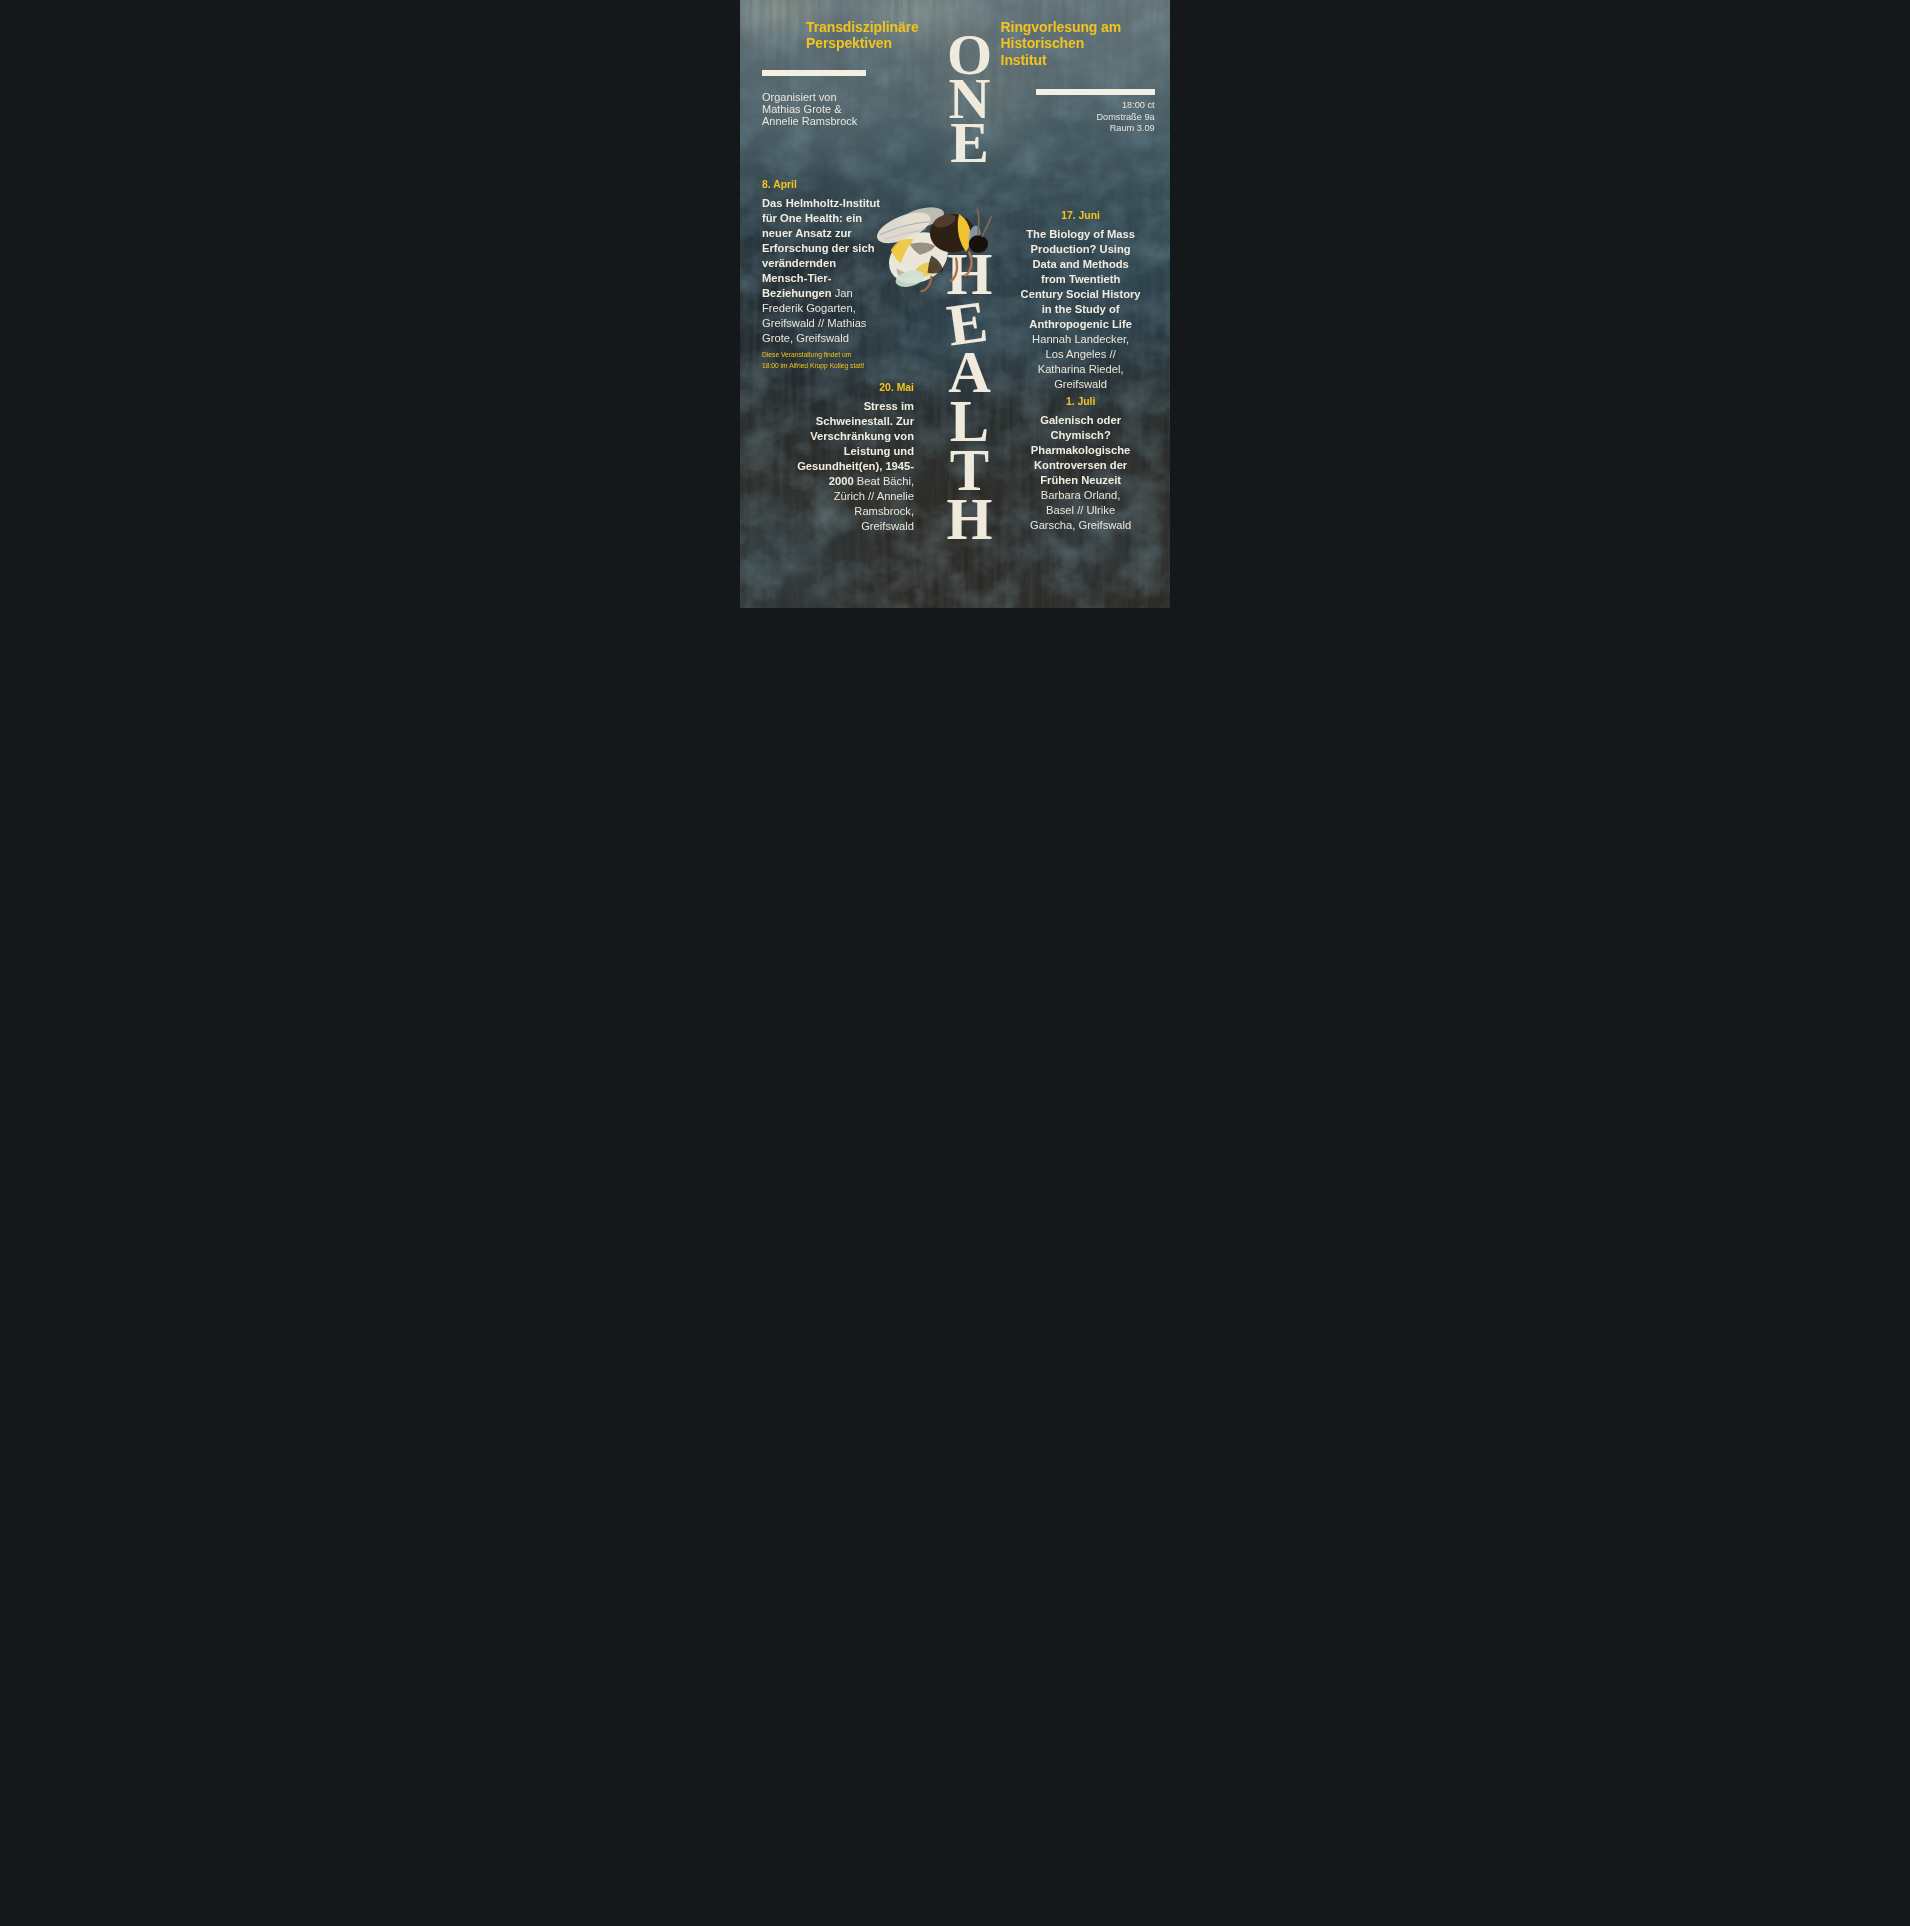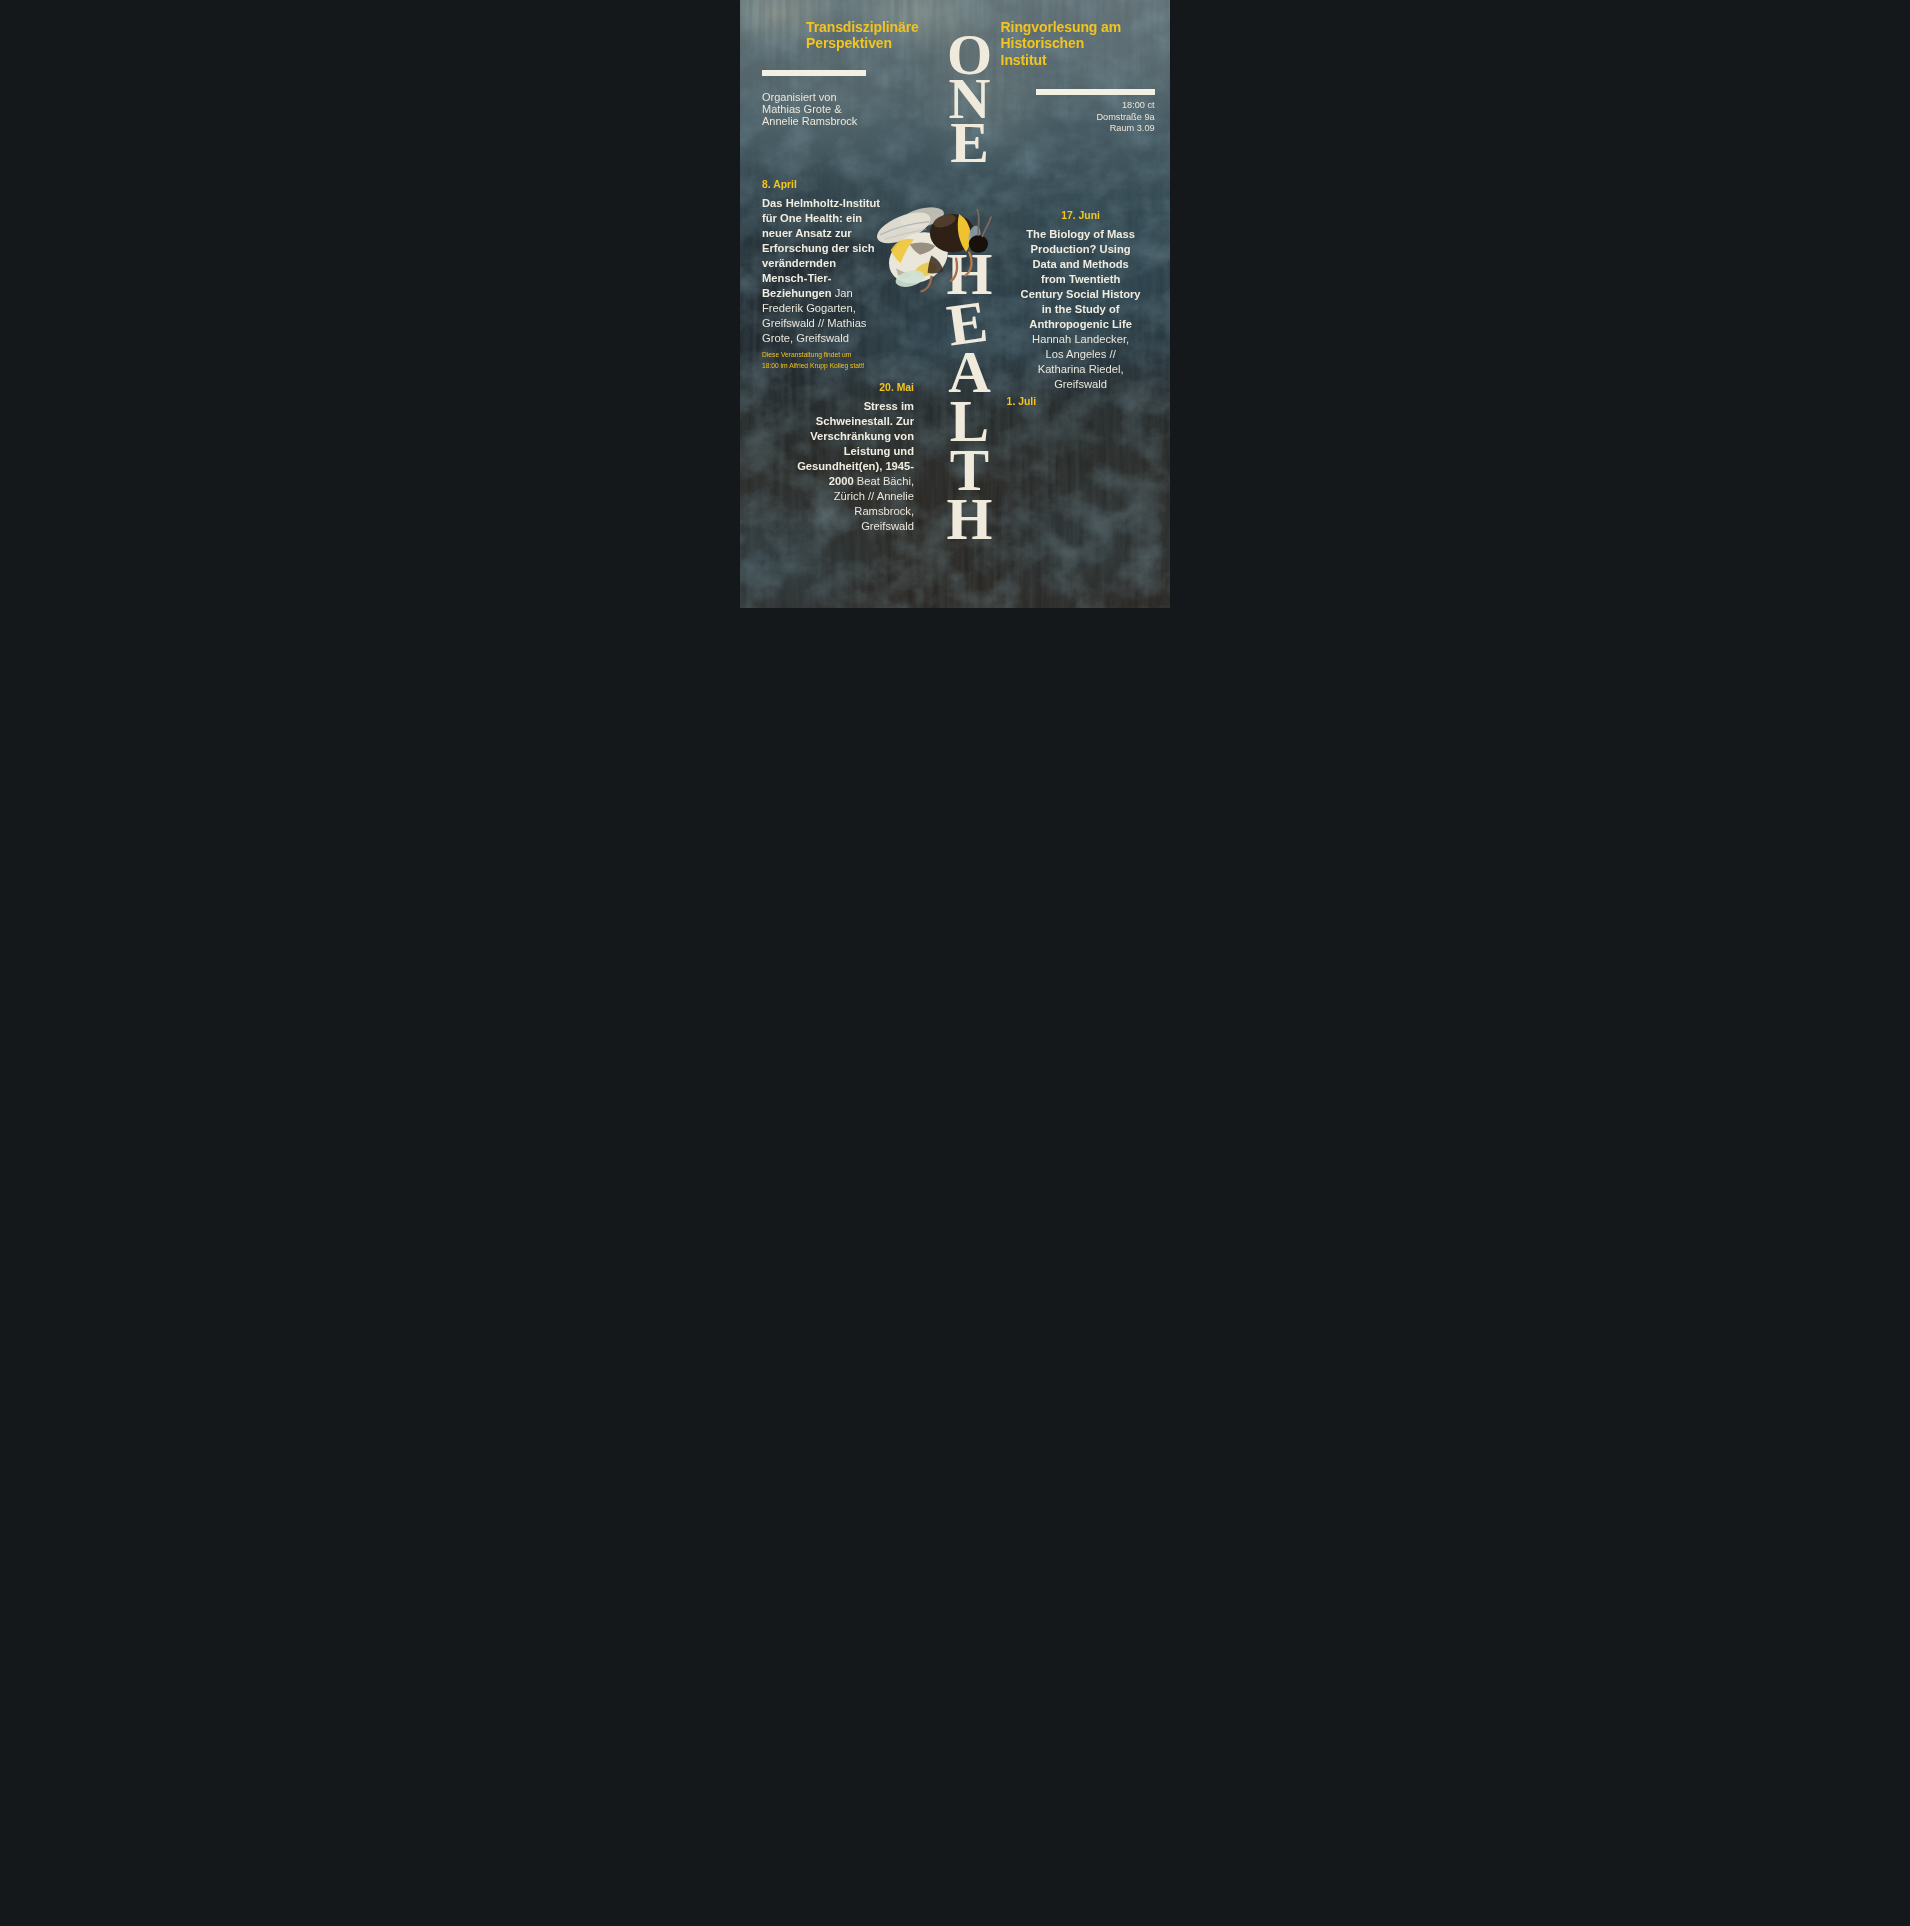--- a/index.html
+++ b/index.html
@@ -47,21 +47,21 @@
   
   .event{position:absolute;z-index:4;}
   .event .date{font-size:10.4px;line-height:13px;color:var(--yellow);font-weight:700;display:block;}
   .event .body{margin:5.4px 0 0;font-size:11.2px;line-height:15px;white-space:pre-line;}
   .event .title{font-weight:700;color:var(--cream);margin-top:44px;}
   .event .speakers{font-weight:400;color:var(--cream2);}
   .event .note{margin-top:3.9px;font-size:6.7px;line-height:10.4px;color:var(--yellow);white-space:pre-line;font-weight:400;}
   #event-april{left:22px;top:178px;width:152px;}
   #event-mai{left:22px;top:381px;width:152px;text-align:right;}
   #event-juni{right:15.4px;top:209px;width:148px;text-align:center;}
-  #event-juli{right:15.4px;top:395px;width:148px;text-align:left;}
+  #event-juli{right:15.4px;top:395px;width:148px;text-align:center;}
   
   .vword{
     position:absolute;left:195px;width:69px;text-align:center;z-index:2;
     color:#EFEADC;font-family:"Liberation Serif",serif;font-weight:700;
   }
   #word-one{top:33px;}
   #word-one .vletter{font-size:58px;line-height:44px;}
   #word-health{top:250px;}
   #word-health .vletter{font-size:59px;line-height:49px;}
   .vletter{display:block;}
@@ -199,16 +199,24 @@
 in the Study of
 Anthropogenic Life
 </span><span class="speakers">Hannah Landecker,
 Los Angeles //
 Katharina Riedel,
 Greifswald</span></p>
   </div>
 
   <div class="event" id="event-juli">
     <span class="date">1. Juli</span>
+    <p class="body"><span class="title">Galenisch oder
+Chymisch?
+Pharmakologische
+Kontroversen der
+Frühen Neuzeit
+</span><span class="speakers">Barbara Orland,
+Basel // Ulrike
+Garscha, Greifswald</span></p>
   </div>
 
 </div>
 
 
 </body></html>

